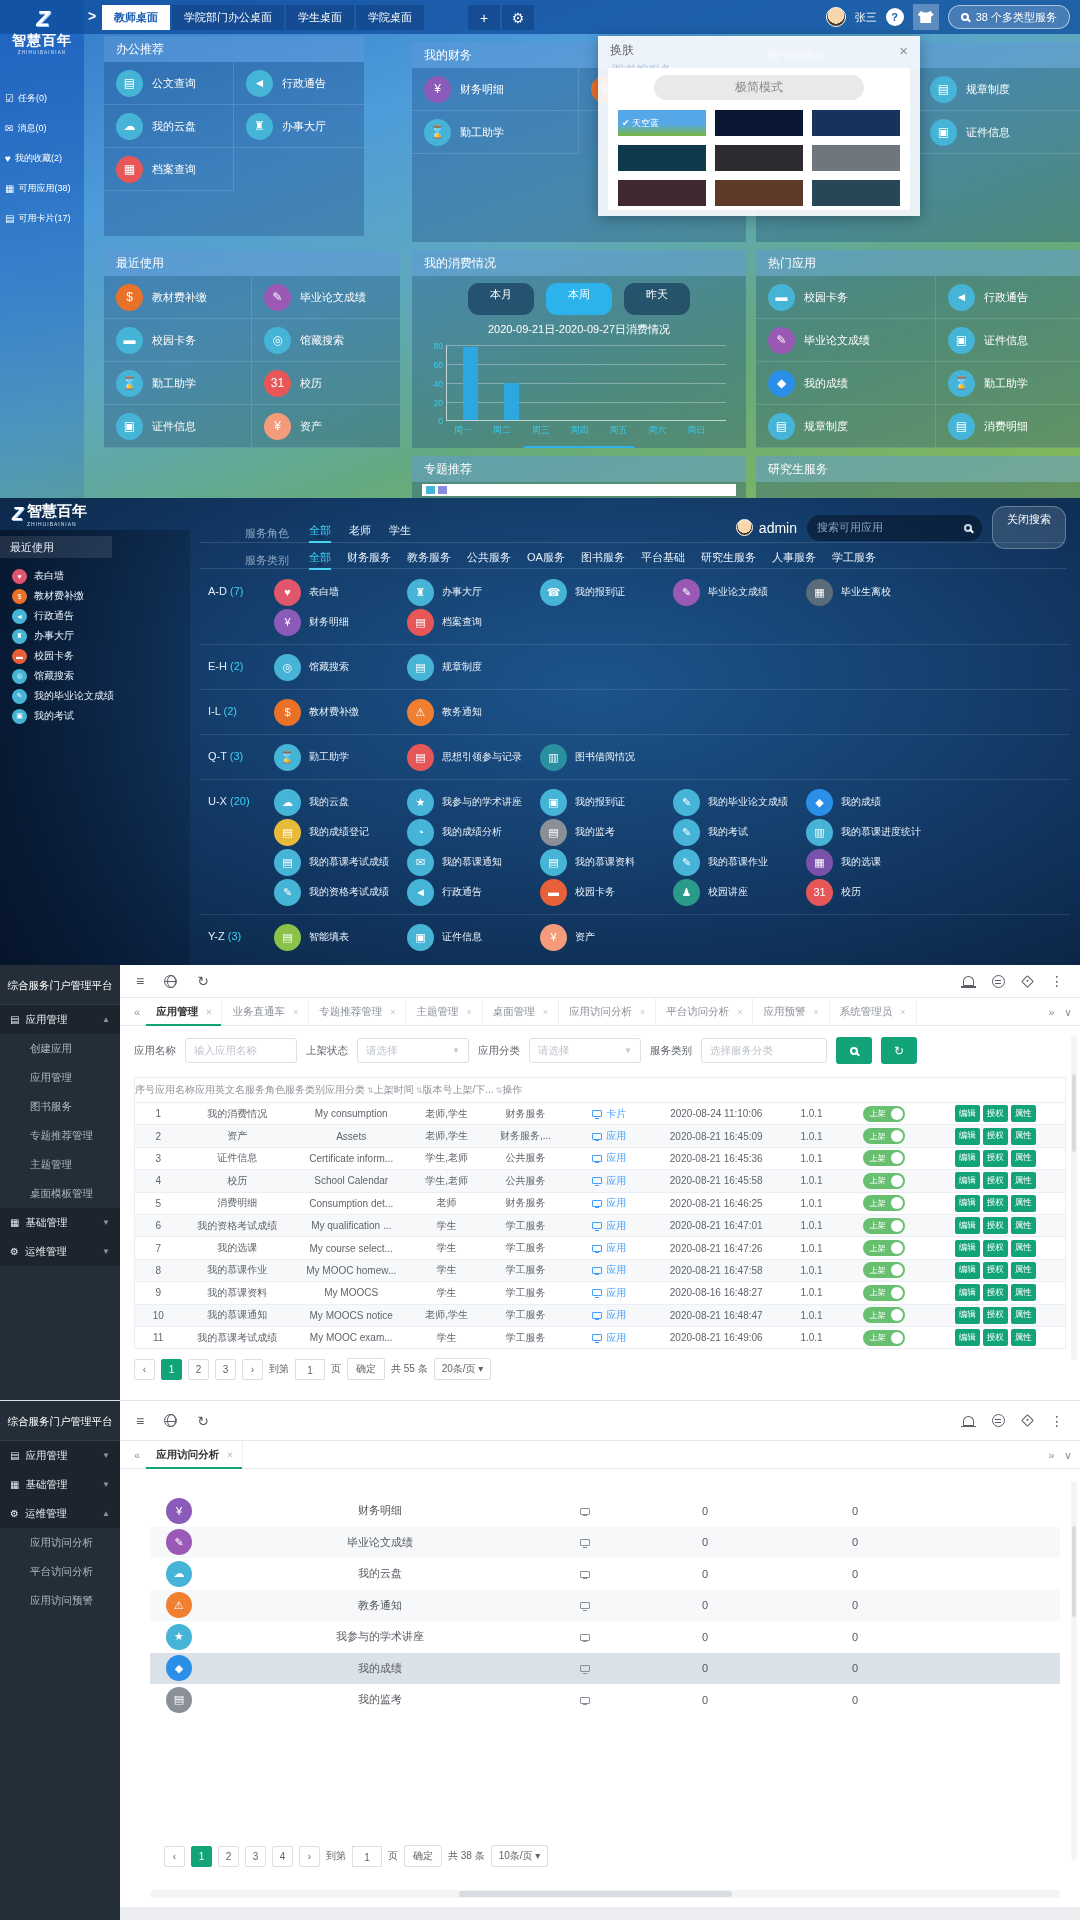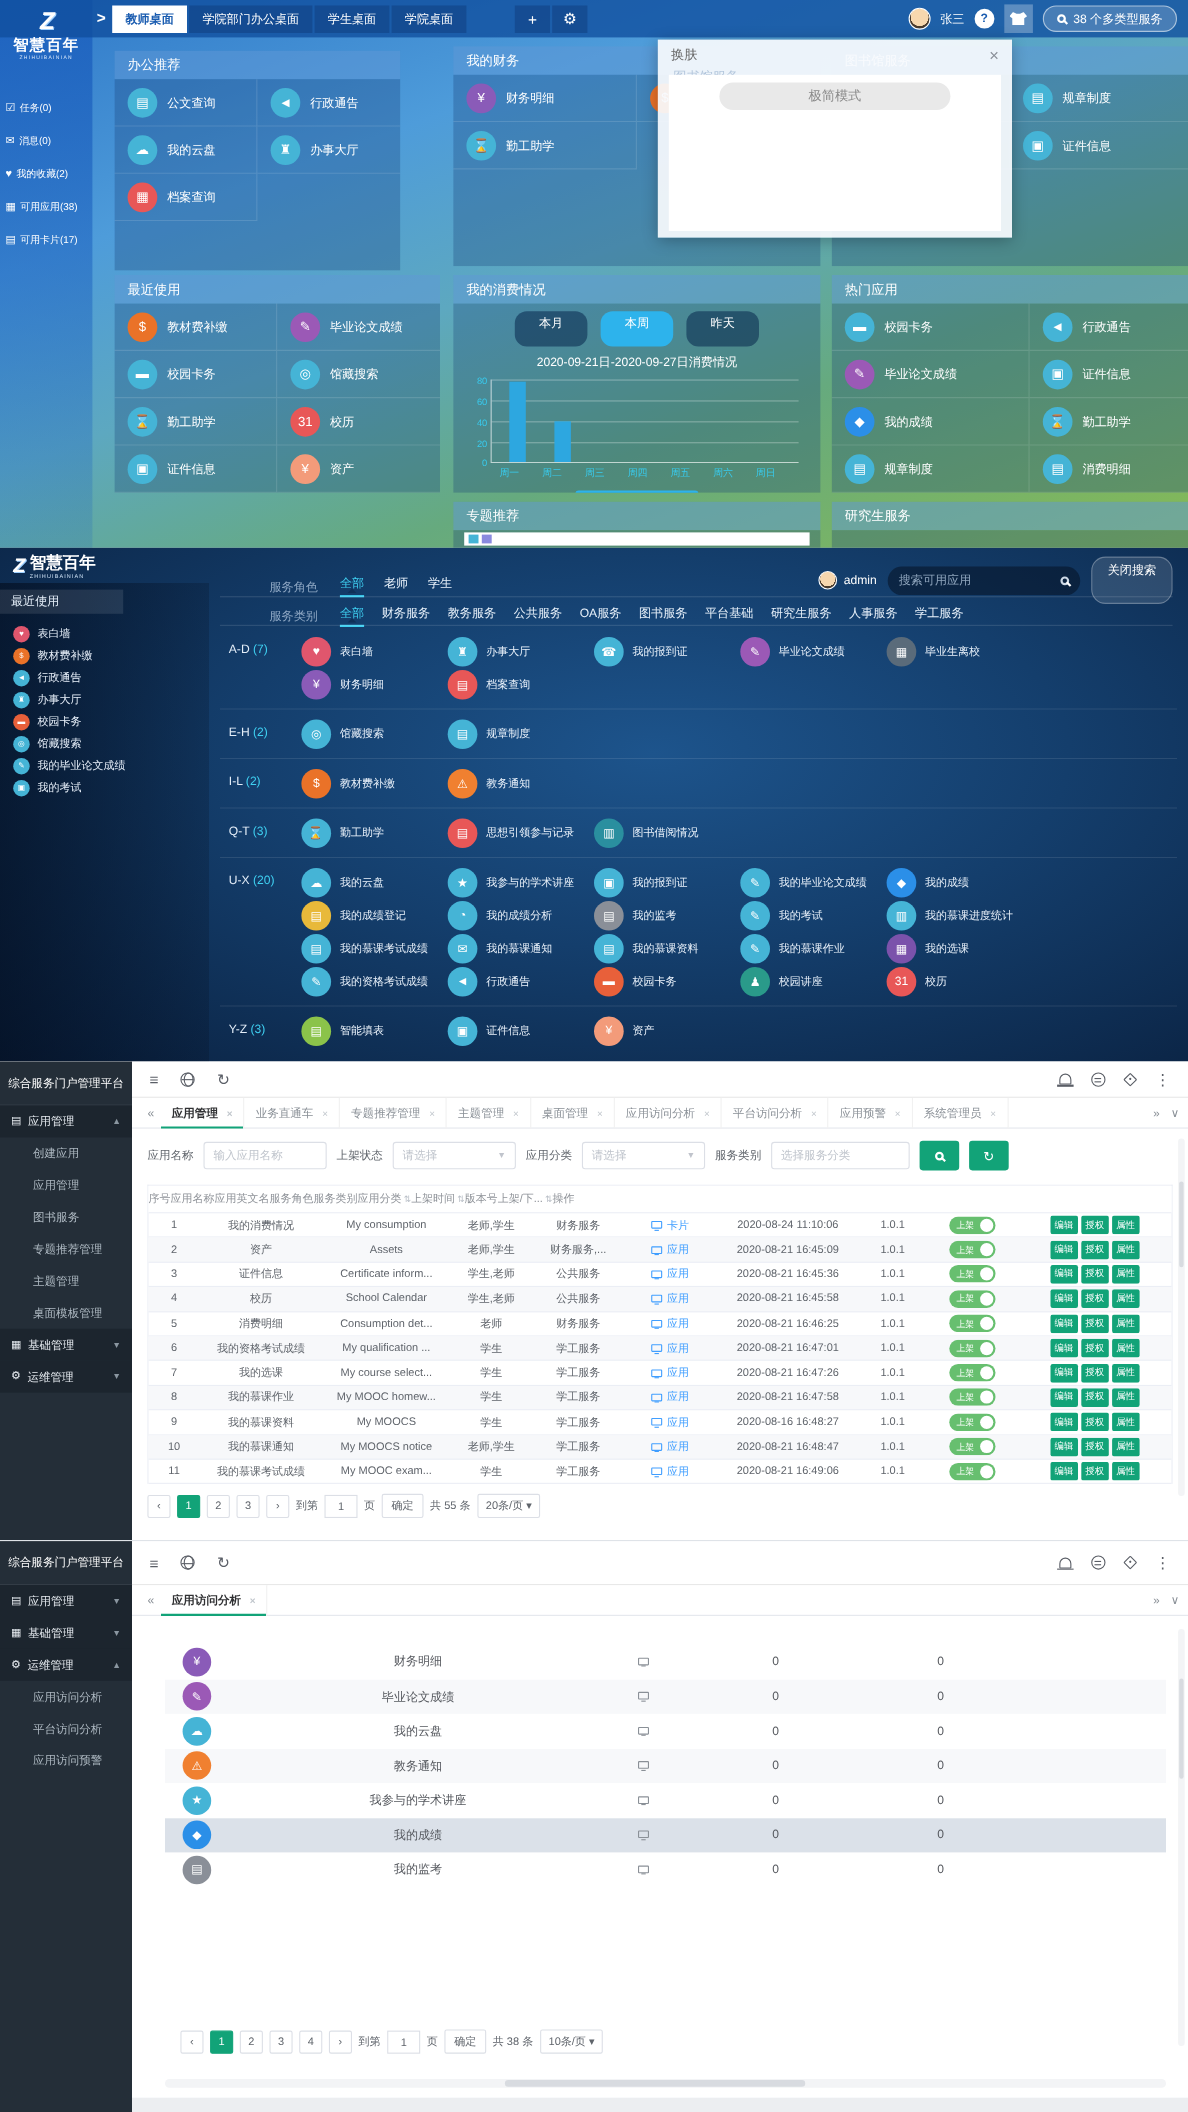--- a/index.html
+++ b/index.html
@@ -67,21 +67,21 @@
 .pmode{margin:0 auto;width:210px;height:25px;background:#e9e9e9;border-radius:13px;color:#8a8a8a;font-size:12px;text-align:center;line-height:25px}
 .pthumbs{display:grid;grid-template-columns:repeat(3,88px);gap:9px;justify-content:center;margin-top:10px}
 .pth{height:26px;position:relative}
 .pth span{position:absolute;left:4px;top:7px;color:#fff;font-size:9px;white-space:nowrap}
 
 .s2{position:relative;height:467px;background:radial-gradient(ellipse at 55% 40%,#1d548c 0%,#143e6c 45%,#0a2140 100%)}
 .s2 .brand2{position:absolute;left:12px;top:4px;display:flex;align-items:center;gap:6px;color:#fff}
 .b2t{font-size:15px;font-weight:bold}
 .b2s{font-size:5px;letter-spacing:1px;color:#cfe2f6}
 .hr2{position:absolute;right:14px;top:8px;display:flex;align-items:center;gap:10px}
-.adminb{display:flex;align-items:center;gap:6px;color:#fff;font-size:11px}
+.adminb{display:flex;align-items:center;gap:6px;color:#fff;font-size:14px}
 .s2search{width:175px;height:26px;border-radius:13px;background:rgba(4,14,30,.5);display:flex;align-items:center;justify-content:space-between;padding:0 10px;color:#8fa5bd;font-size:11px}
 .s2close{height:43px;padding:0 14px;border-radius:13px;background:rgba(255,255,255,.13);border:1px solid rgba(255,255,255,.28);color:#fff;font-size:11px;line-height:24px}
 .sside{position:absolute;left:0;top:32px;bottom:0;width:190px;background:linear-gradient(to right,rgba(3,12,28,.62),rgba(3,12,28,.22))}
 .recent-h{margin:6px 0 8px;width:112px;height:22px;background:rgba(255,255,255,.10);color:#e3edf8;font-size:11px;line-height:22px;padding-left:10px}
 .sit{display:flex;align-items:center;gap:7px;padding:2.5px 12px;color:#e8f0fa;font-size:10px}
 .sit .ic{width:15px;height:15px;font-size:7px}
 .frow2{position:absolute;left:245px;display:flex;align-items:center;gap:20px;font-size:11px}
 .flab{color:#8fa8c4}
 .opt{color:#e9f2fb;position:relative;padding-bottom:3px}
 .opt[data-active="1"]{color:#3fd0f2;border-bottom:2px solid #3fd0f2}
@@ -230,21 +230,21 @@
           <span>可用应用(38)</span>
         </div>
 
         <div class="it">
           <span class="g">▤</span>
           <span>可用卡片(17)</span>
         </div>
 
     </div>
 
-    <div class="card" style="left:104px;top:46px;width:260px;height:200px">
+    <div class="card" style="left:104px;top:36px;width:260px;height:200px">
       <div class="hd">办公推荐</div>
       <div class="bd grid2">
 
           <div class="app">
             <span class="ic" style="background: rgb(69, 180, 214);">
               <i>▤</i>
             </span>
             <span class="al">公文查询</span>
           </div>
 
@@ -529,20 +529,59 @@
     </div>
 
     <div class="popup">
       <span class="echo">图书馆服务</span>
       <div class="ph">
         <span>换肤</span>
         <span class="pclose">×</span>
       </div>
       <div class="pbody">
         <div class="pmode">极简模式</div>
+        <div class="pthumbs">
+
+            <div class="pth" style="background: linear-gradient(rgb(85, 167, 232) 55%, rgb(121, 184, 63));">
+              <span>✔ 天空蓝</span>
+            </div>
+
+            <div class="pth" style="background: rgb(10, 24, 54);">
+              <span></span>
+            </div>
+
+            <div class="pth" style="background: rgb(22, 51, 94);">
+              <span></span>
+            </div>
+
+            <div class="pth" style="background: rgb(15, 58, 77);">
+              <span></span>
+            </div>
+
+            <div class="pth" style="background: rgb(43, 43, 48);">
+              <span></span>
+            </div>
+
+            <div class="pth" style="background: rgb(112, 118, 126);">
+              <span></span>
+            </div>
+
+            <div class="pth" style="background: rgb(64, 40, 50);">
+              <span></span>
+            </div>
+
+            <div class="pth" style="background: rgb(94, 59, 40);">
+              <span></span>
+            </div>
+
+            <div class="pth" style="background: rgb(39, 71, 87);">
+              <span></span>
+            </div>
+
+        </div>
       </div>
     </div>
   </div>
 
   <div class="s2">
     <div class="brand2">
       <span class="zmark" style="font-size:18px">Z</span>
       <span>
         <div class="b2t">智慧百年</div>
         <div class="b2s">ZHIHUIBAINIAN</div>

